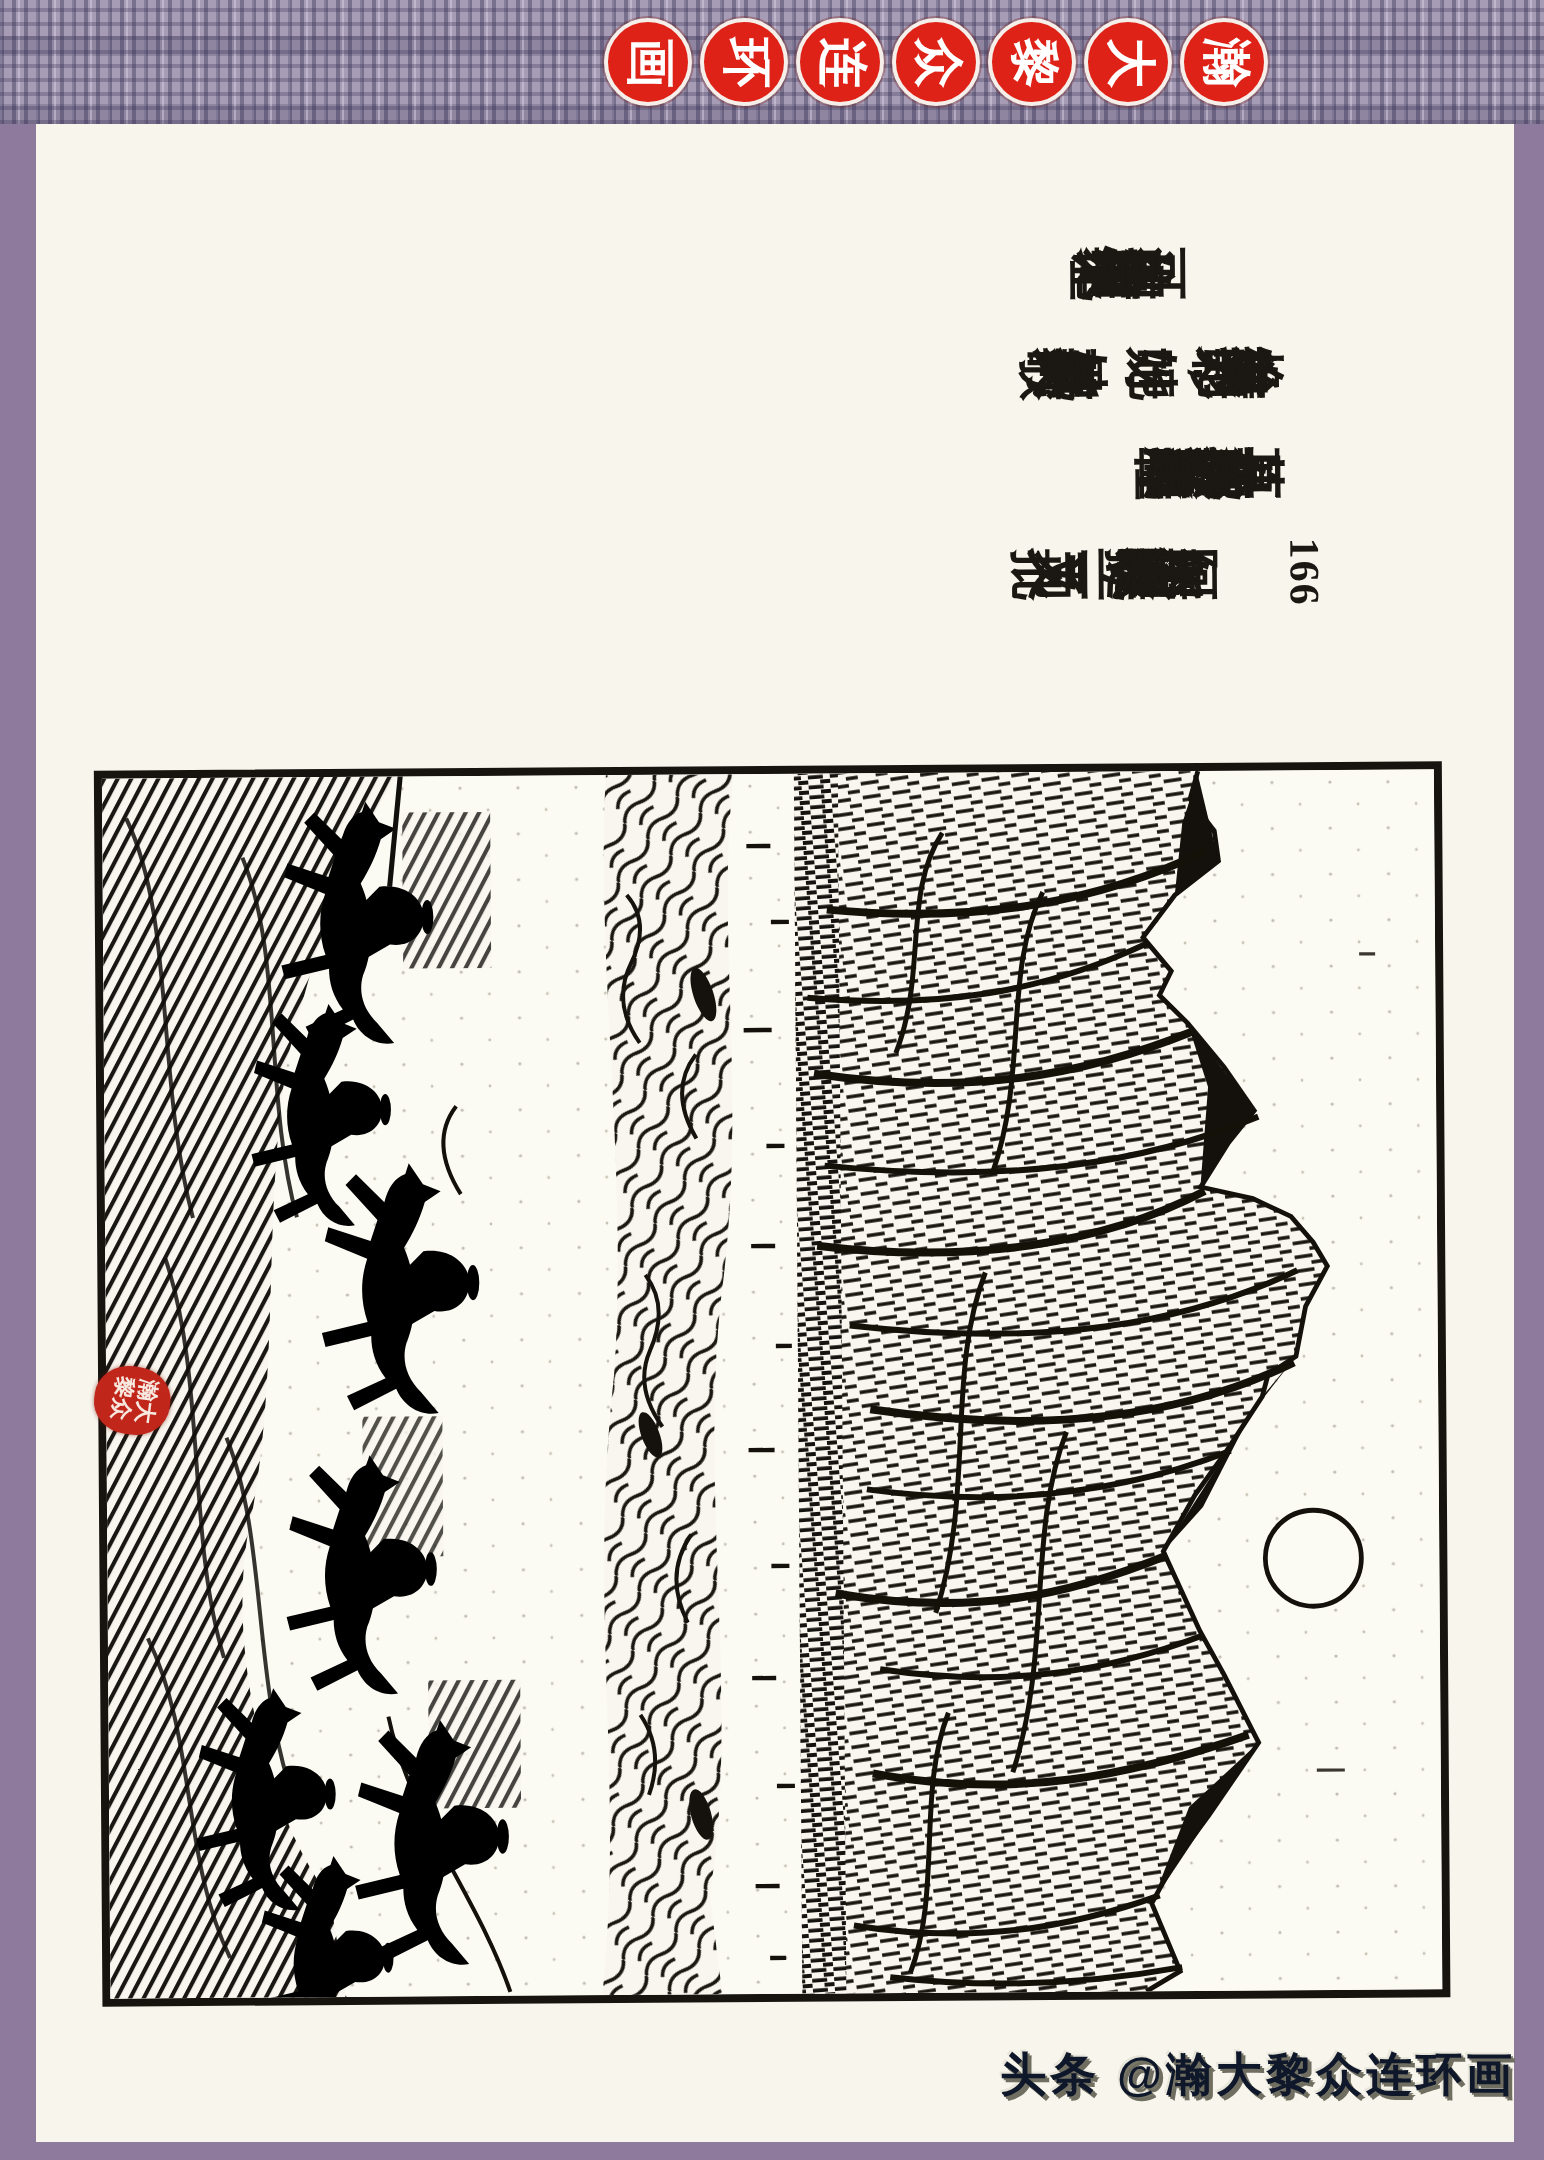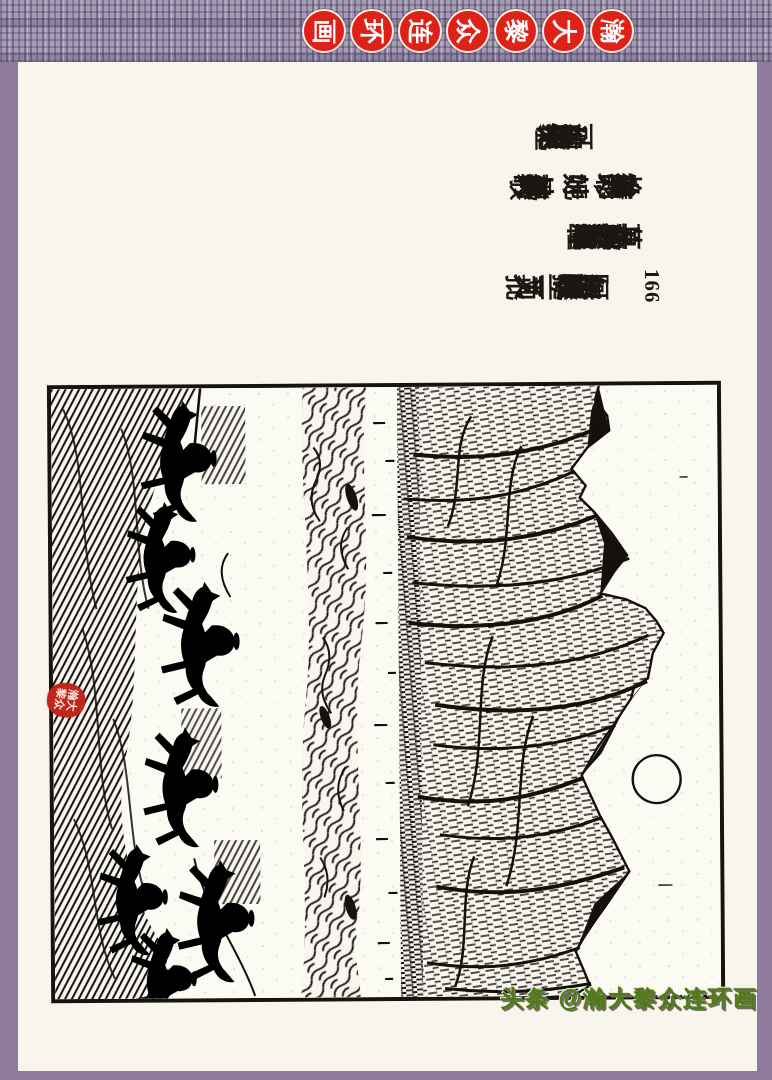--- a/index.html
+++ b/index.html
@@ -36,22 +36,22 @@
   .panel{position:absolute;left:48px;top:383px;width:674px;height:618px;
     border:4px solid #17140f;box-sizing:border-box;background:#fbfaf3;}
   .panel svg{display:block;}
   
   .seal{position:absolute;left:46px;top:681px;width:38px;height:34px;background:#c1261b;
     border-radius:46%;transform:rotate(8deg);display:flex;align-items:center;justify-content:center;
     overflow:hidden;box-shadow:0 0 2px rgba(120,20,10,.6);}
   .seal span{display:block;transform:rotate(90deg);color:#f7e9e0;font-size:11px;font-weight:bold;
     line-height:1.05;width:24px;text-align:center;}
   
-  .watermark{position:absolute;right:14px;top:983px;font-family:"Liberation Sans","DejaVu Sans",sans-serif;
-    font-size:23px;font-weight:bold;letter-spacing:2px;color:#4d7c0f;
+  .watermark{position:absolute;right:14px;top:1022px;font-family:"Liberation Sans","DejaVu Sans",sans-serif;
+    font-size:23px;font-weight:bold;letter-spacing:2px;color:#0f172a;
     text-shadow:2px 2px 0 #6f6e60, 1px 1px 0 #7a7869, -1px -1px 0 #e8e6da;}
 </style>
 </head>
 <body>
 
 <div class="stage">
 
   <div class="border-left"></div>
   <div class="border-right"></div>
   <div class="border-bottom"></div>

